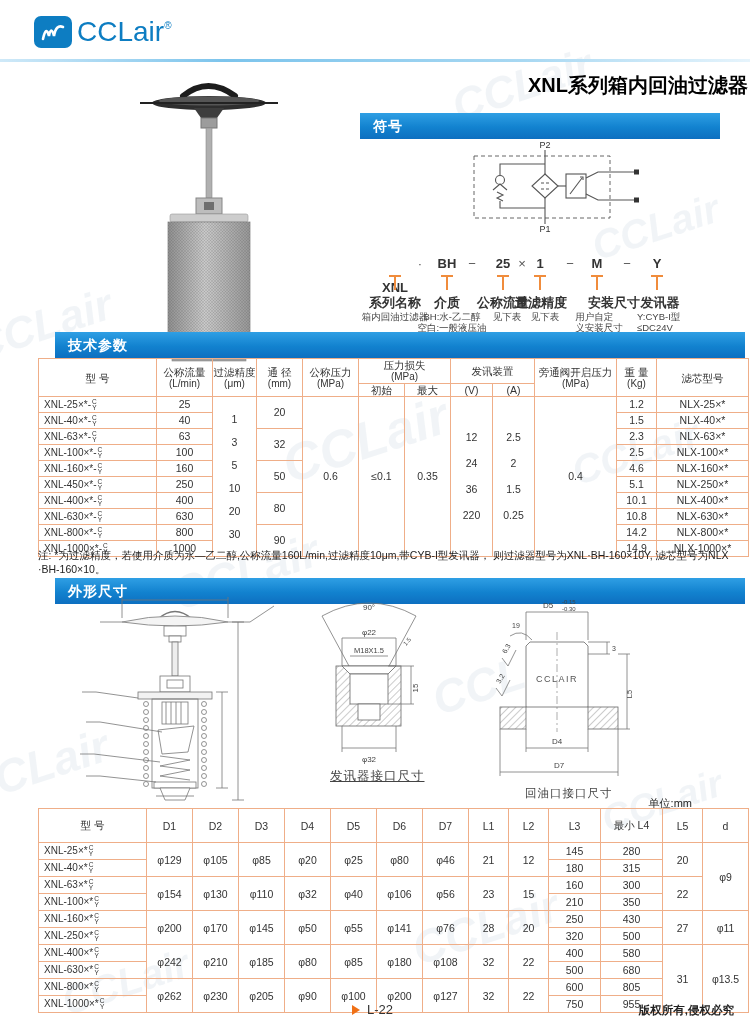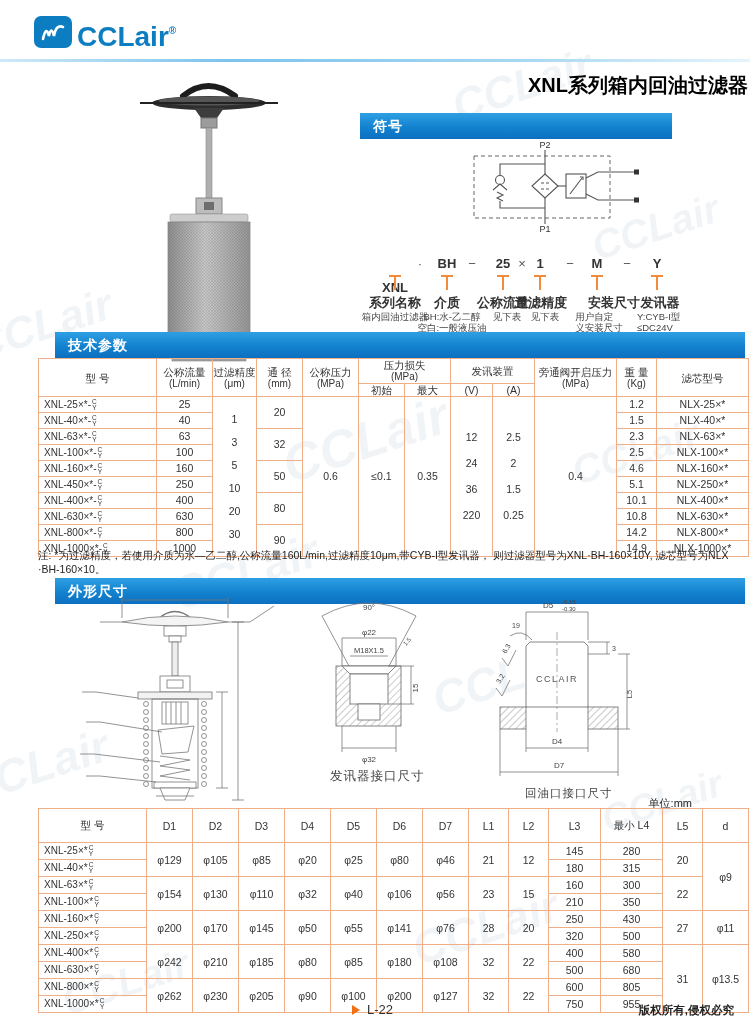--- a/index.html
+++ b/index.html
@@ -6,21 +6,21 @@
   .page{position:relative;width:750px;height:1035px;background:#fff;overflow:hidden;
         font-family:"Liberation Sans","DejaVu Sans",sans-serif;color:#333;}
   
   .wm{position:absolute;font-style:italic;font-weight:bold;color:#7d9cb5;opacity:.10;
       transform:rotate(-18deg);white-space:nowrap;pointer-events:none;}
   
   .hdr{position:absolute;left:0;top:0;width:750px;height:62px;}
   .logo{position:absolute;left:34px;top:16px;display:flex;align-items:flex-start;}
   .logo-box{width:38px;height:32px;background:#0d7dc2;border-radius:7px;margin-right:5px;
             display:flex;align-items:center;justify-content:center;}
-  .logo-txt{font-size:28px;font-weight:bold;color:#0d7dc2;letter-spacing:0px;line-height:42px;}
+  .logo-txt{font-size:28px;font-weight:normal;color:#0d7dc2;letter-spacing:0px;line-height:32px;}
   .logo-reg{font-size:10px;color:#0d7dc2;vertical-align:top;position:relative;top:-6px;}
   .slogan{position:absolute;right:15px;top:30px;font-size:15px;font-weight:bold;color:#f08300;}
   .hdr-line{position:absolute;left:0;top:59px;width:750px;height:3px;
             background:linear-gradient(90deg,#cfe9f8,#7cc4ec 30%,#a8d8f2 70%,#e6f4fc);}
   
   .title{position:absolute;left:360px;top:72px;width:388px;text-align:right;
          font-size:20px;font-weight:bold;color:#000;}
   
   .bar{position:absolute;height:26px;line-height:26px;padding-left:13px;box-sizing:border-box;
        background:linear-gradient(180deg,#2f9fe4 0%,#1282cf 55%,#0d6fc0 100%);
@@ -119,21 +119,21 @@
     <rect x="103" y="38" width="16" height="10" fill="#9c9c9c" stroke="#777"></rect>
     <rect x="108" y="48" width="6" height="70" fill="#b0b0b0" stroke="#8a8a8a" stroke-width=".6"></rect>
     <rect x="98" y="118" width="26" height="16" fill="#bdbdbd" stroke="#878787"></rect>
     <rect x="106" y="122" width="10" height="8" fill="#6e6e6e"></rect>
     <rect x="72" y="134" width="78" height="8" rx="2" fill="#cdcdcd" stroke="#979797" stroke-width=".6"></rect>
     <rect x="70" y="142" width="82" height="132" fill="url(#cyl)" stroke="#8a8a8a" stroke-width=".8"></rect>
     <rect x="70" y="142" width="82" height="132" fill="url(#mesh)"></rect>
     <rect x="74" y="274" width="74" height="7" fill="#9e9e9e" stroke="#868686" stroke-width=".6"></rect>
   </svg>
 
-  <div class="bar" style="left:360px;top:113px;width:312px;">符号</div>
+  <div class="bar" style="left:360px;top:113px;width:360px;">符号</div>
   <svg style="left:448px;top:140px;" width="215" height="92" viewBox="0 0 215 92">
     <g stroke="#555" stroke-width="1.1" fill="none">
       <rect x="26" y="16" width="136" height="62" stroke-dasharray="4 3" stroke-width=".9"></rect>
       <line x1="97" y1="10" x2="97" y2="34"></line>
       <polygon points="97,34 110,46 97,58 84,46"></polygon>
       <line x1="93" y1="43" x2="101" y2="43" stroke-dasharray="3 2"></line>
       <line x1="93" y1="49" x2="101" y2="49" stroke-dasharray="3 2"></line>
       <line x1="97" y1="58" x2="97" y2="84"></line>
       <polyline points="97,24 52,24 52,35"></polyline>
       <circle cx="52" cy="40" r="4.5"></circle>
@@ -524,21 +524,21 @@
         <line x1="82" y1="128" x2="82" y2="154"></line>
       <line x1="28" y1="150" x2="82" y2="150"></line>
     </g>
     <text x="55" y="12" font-size="8" fill="#444" text-anchor="middle">90°</text>
     <text x="55" y="37" font-size="8" fill="#444" text-anchor="middle">φ22</text>
     <text x="55" y="55" font-size="7.5" fill="#444" text-anchor="middle">M18X1.5</text>
     <text x="92" y="48" font-size="6" fill="#444" transform="rotate(-50 92 48)">1.5</text>
     <text x="104" y="90" font-size="8" fill="#444" transform="rotate(-90 104 90)" text-anchor="middle">15</text>
     <text x="55" y="164" font-size="8" fill="#444" text-anchor="middle">φ32</text>
   </svg>
-  <div class="cap" style="left:330px;top:768px;">发讯器接口尺寸</div>
+  <div class="cap" style="left:330px;top:768px;text-decoration:underline;">发讯器接口尺寸</div>
 
   <svg style="left:496px;top:592px;" width="160" height="200" viewBox="0 0 160 200">
     <g stroke="#777" stroke-width=".8" fill="none">
       <line x1="30" y1="20" x2="92" y2="20"></line>
         <line x1="30" y1="20" x2="30" y2="48"></line>
         <line x1="92" y1="20" x2="92" y2="48"></line>
       <path d="M30,54 L34,50 L88,50 L92,54 L92,115 L30,115 Z" fill="#fff" stroke="#666"></path>
       <line x1="61" y1="40" x2="61" y2="140" stroke-dasharray="8 3 2 3" stroke-width=".6"></line>
       <path d="M14,44 Q26,36 36,48"></path>
       <polyline points="6,66 12,74 20,58"></polyline>

